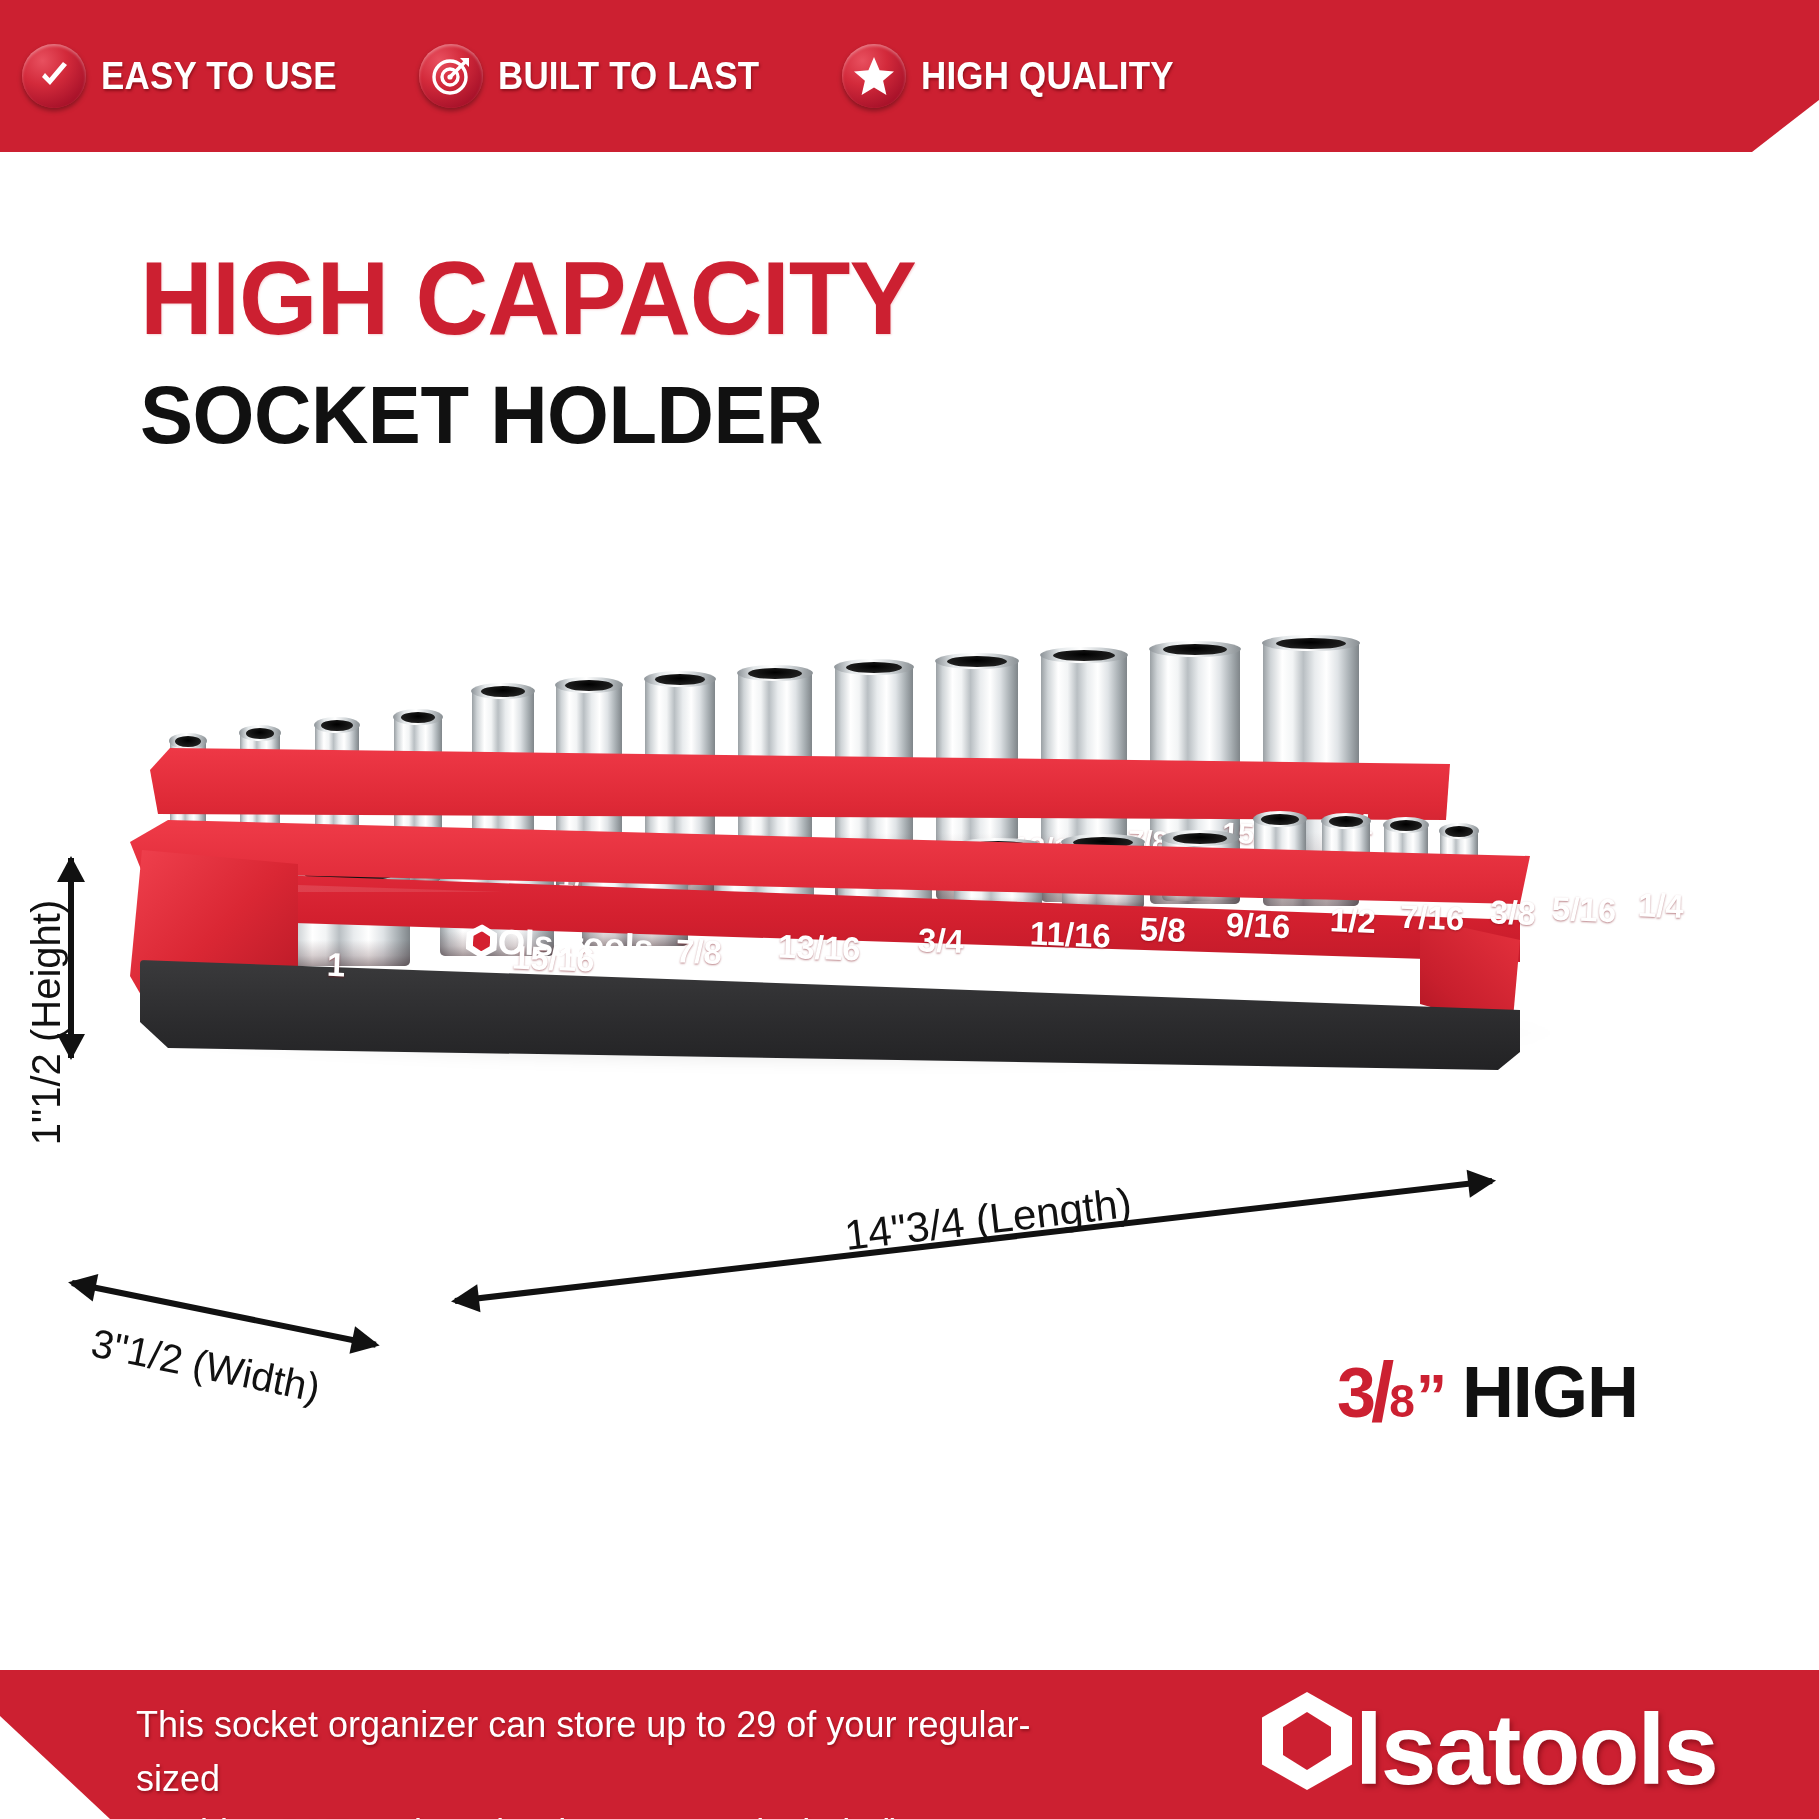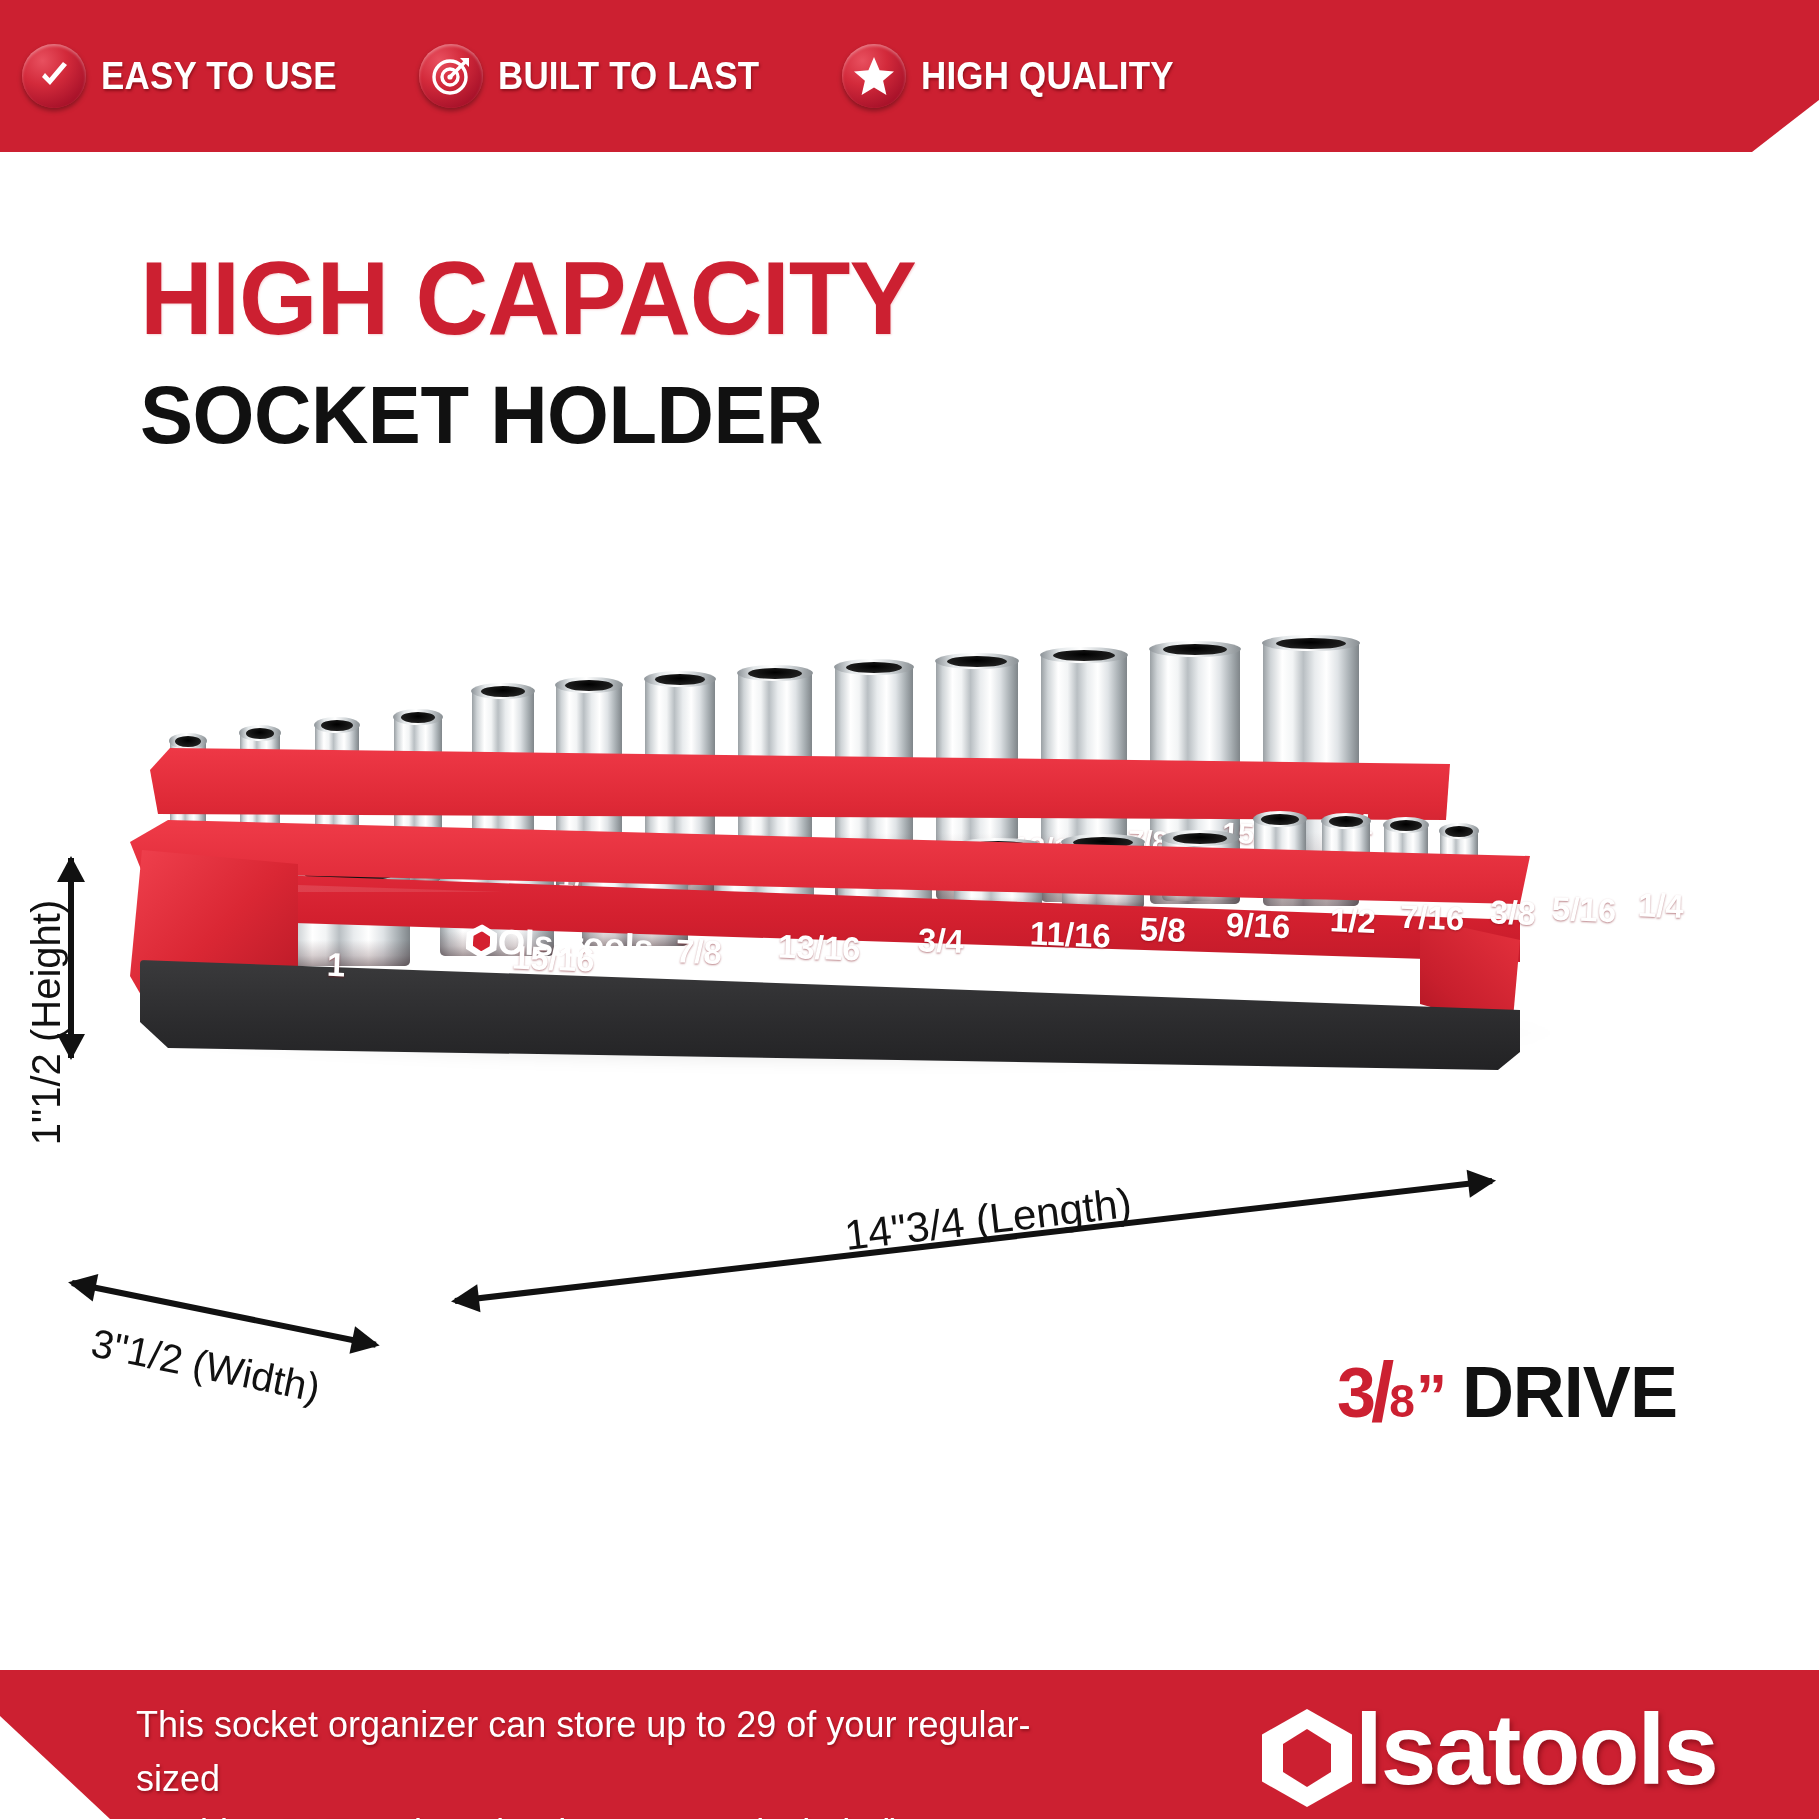--- a/index.html
+++ b/index.html
@@ -240,21 +240,21 @@
     content: ""; position: absolute; left: 0; top: -4px; width: 1819px; height: 4px;
     background: linear-gradient(to bottom, rgba(0,0,0,0.12), rgba(0,0,0,0));
   }
   .footer-text {
     position: absolute; left: 136px; top: 28px; width: 960px;
     color: #ffffff; font-size: 36px; line-height: 1.5;
     text-shadow: 1px 2px 3px rgba(90,0,10,0.5);
   }
   .footer-logo {
     position: absolute; left: 1262px; top: 22px;
-    display: flex; align-items: flex-end;
+    display: flex; align-items: flex-start;
     color: #ffffff; font-size: 100px; font-weight: bold; letter-spacing: -2px;
     text-shadow: 2px 3px 5px rgba(90,0,10,0.5);
   }
   .hex-o-big {
     display: inline-block; width: 90px; height: 98px; background: #ffffff;
     clip-path: polygon(50% 0%, 100% 26%, 100% 74%, 50% 100%, 0% 74%, 0% 26%);
     position: relative; margin-right: 3px;
     filter: drop-shadow(2px 3px 4px rgba(90,0,10,0.45));
   }
   .hex-o-big::after {
@@ -502,21 +502,21 @@
     <div class="length-label">14"3/4 (Length)</div>
   </div>
 
   <div class="drive-callout">
     <span class="drive-frac">
       <span class="num">3</span>
         <span class="slash">/</span>
         <span class="den">8</span>
         <span class="quote">”</span>
     </span>
-    <span class="drive-word">DRIVE</span>
+    <span class="drive-word">HIGH</span>
   </div>
 
   <div class="footer-banner">
     <div class="footer-text">
       <div>This socket organizer can store up to 29 of your regular-sized</div>
       <div>⅜” drive SAE sockets (sockets are not included).</div>
     </div>
     <div class="footer-logo">
       <span class="hex-o-big"></span>
         <span>lsatools</span>

